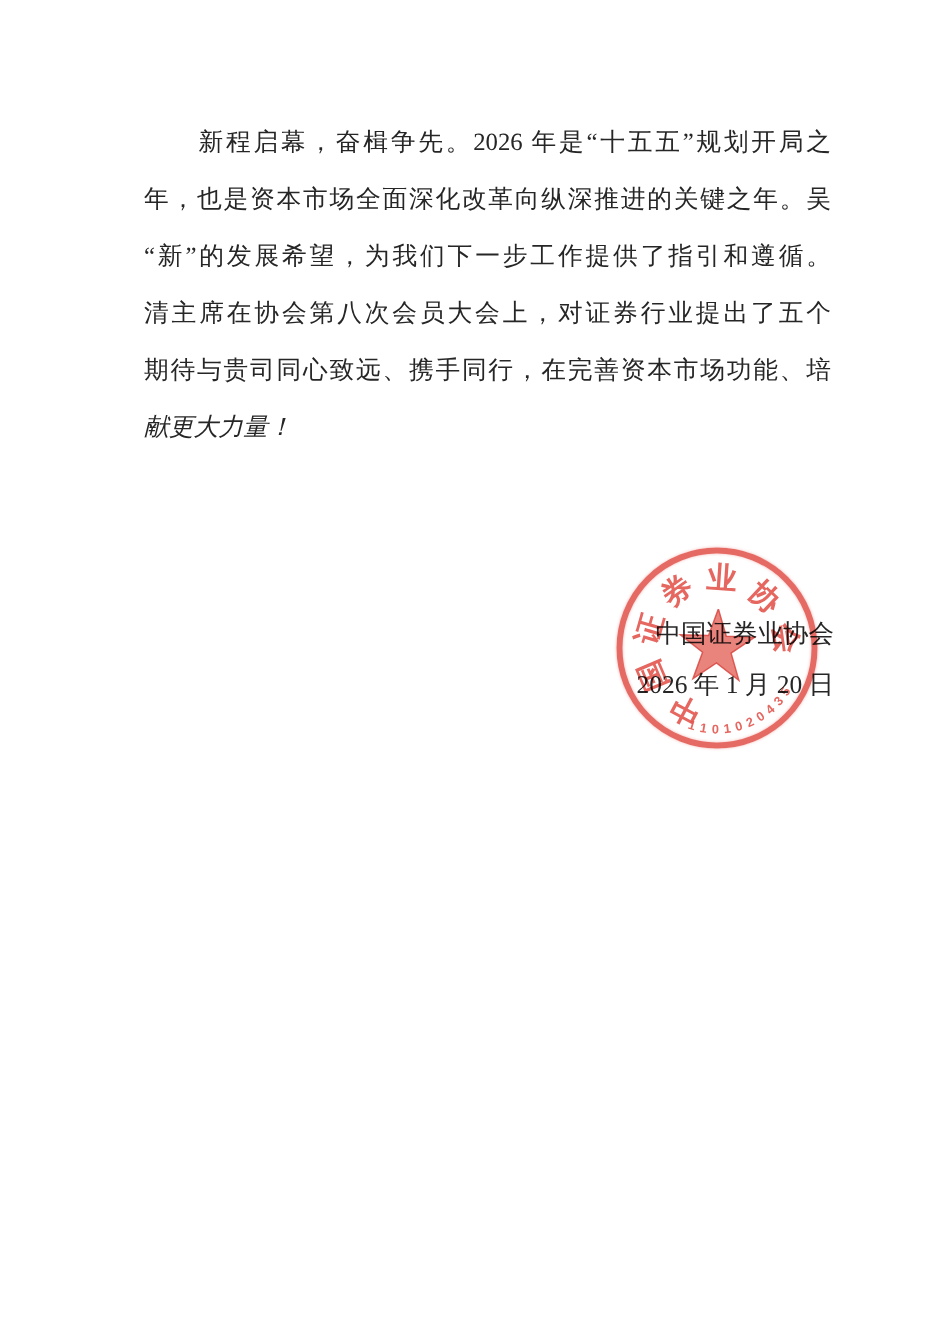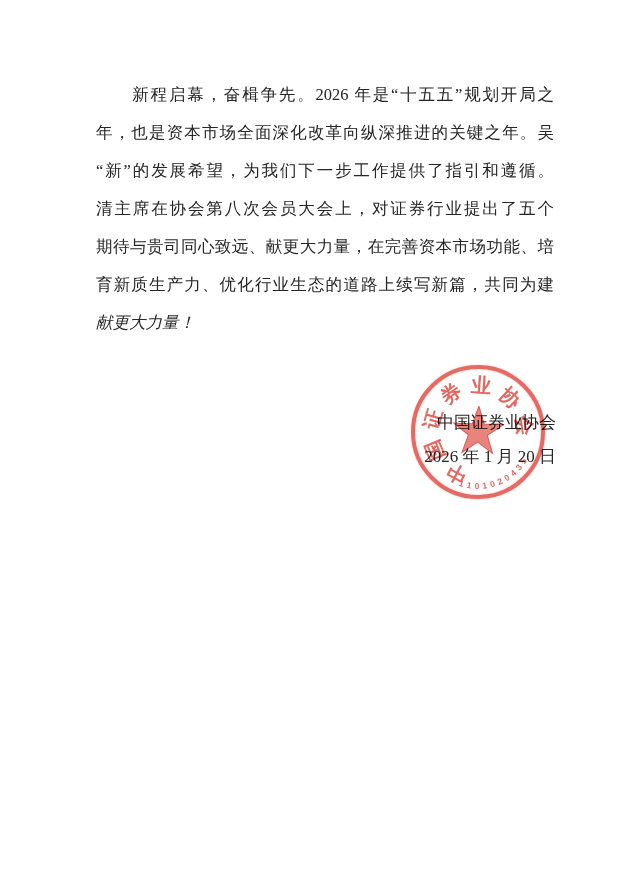--- a/index.html
+++ b/index.html
@@ -86,22 +86,21 @@
 </head>
 <body>
 
 <div class="page">
 
   <div class="paragraph" id="paragraph">
       <div class="line first">新程启幕，奋楫争先。2026 年是“十五五”规划开局之</div>
       <div class="line">年，也是资本市场全面深化改革向纵深推进的关键之年。吴</div>
       <div class="line">“新”的发展希望，为我们下一步工作提供了指引和遵循。</div>
       <div class="line">清主席在协会第八次会员大会上，对证券行业提出了五个</div>
-      <div class="line">期待与贵司同心致远、献更大力量，在完善资本市场功能、培</div>
-      <div class="line">育新质生产力、优化行业生态的道路上续写新篇，共同为建</div>
+      <div class="line">期待与贵司同心致远、携手同行，在完善资本市场功能、培</div>
       <div class="line last">献更大力量！</div>
     </div>
 
   <div class="signature">
     <div>中国证券业协会</div>
     <div>2026 年 1 月 20 日</div>
   </div>
 
   <div class="seal">
     <div class="seal-ring"></div>

